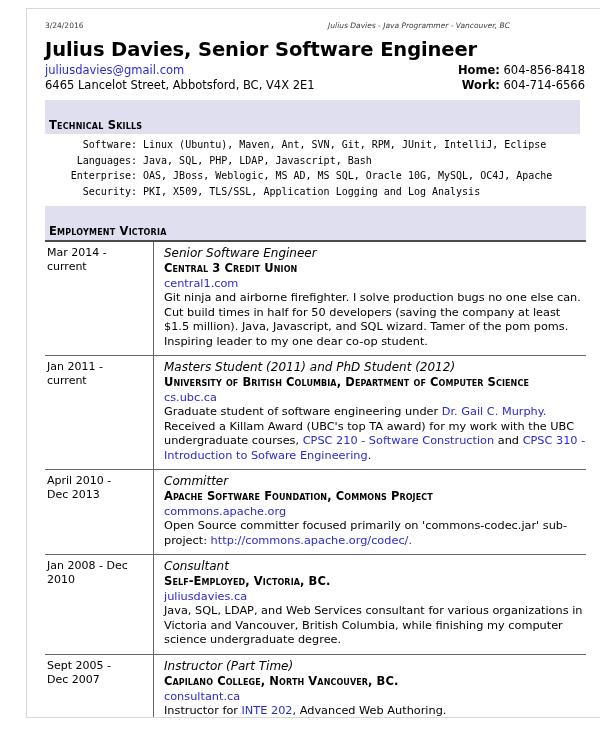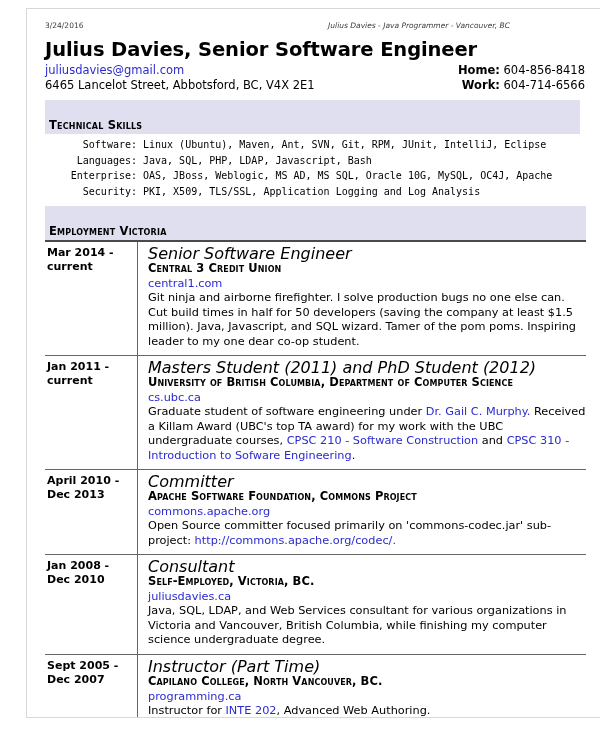--- a/index.html
+++ b/index.html
@@ -136,33 +136,32 @@
     vertical-align: top;
     border-bottom: 1px solid #666666;
   }
   .jobs tr:last-child td {
     border-bottom: none;
   }
   .jobs td.when {
     width: 84px;
     font-size: 11px;
     line-height: 14px;
-    padding-right: 6px;
+    padding-right: 22px;
     padding-left: 2px;
-    font-weight: bold;
   }
   .jobs td.what {
     border-left: 1px solid #666666;
     padding-left: 10px;
     font-size: 11.3px;
     line-height: 14.5px;
   }
   .job-title {
     font-style: italic;
-    font-size: 16px;
+    font-size: 12px;
     line-height: 15px;
   }
   .job-org {
     font-weight: bold;
     font-variant: small-caps;
     font-size: 11.5px;
     letter-spacing: 0.1px;
     line-height: 15px;
   }
   .job-link {
@@ -288,21 +287,21 @@
               <div class="job-org">Self-Employed, Victoria, BC.</div>
               <div class="job-link">juliusdavies.ca</div>
               <div class="job-desc"><span>Java, SQL, LDAP, and Web Services consultant for various organizations in Victoria and Vancouver, British Columbia, while finishing my computer science undergraduate degree.</span></div>
             </td>
           </tr>
           <tr>
             <td class="when">Sept 2005 - Dec 2007</td>
             <td class="what">
               <div class="job-title">Instructor (Part Time)</div>
               <div class="job-org">Capilano College, North Vancouver, BC.</div>
-              <div class="job-link">programming.ca</div>
+              <div class="job-link">consultant.ca</div>
               <div class="job-desc"><span>Instructor for </span><span class="lk">INTE 202</span><span>, Advanced Web Authoring.</span></div>
               <ul class="bullets">
                 <li>Introduced students to server side web programming with PHP.</li>
               </ul>
             </td>
           </tr>
         </tbody>
     </table>
 
   </div>

